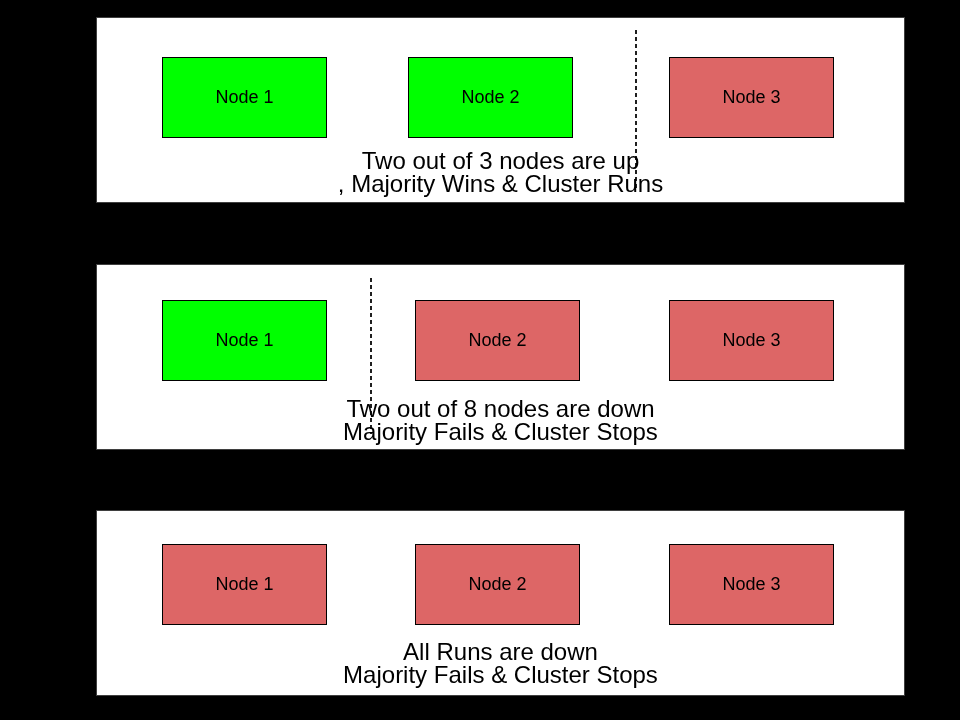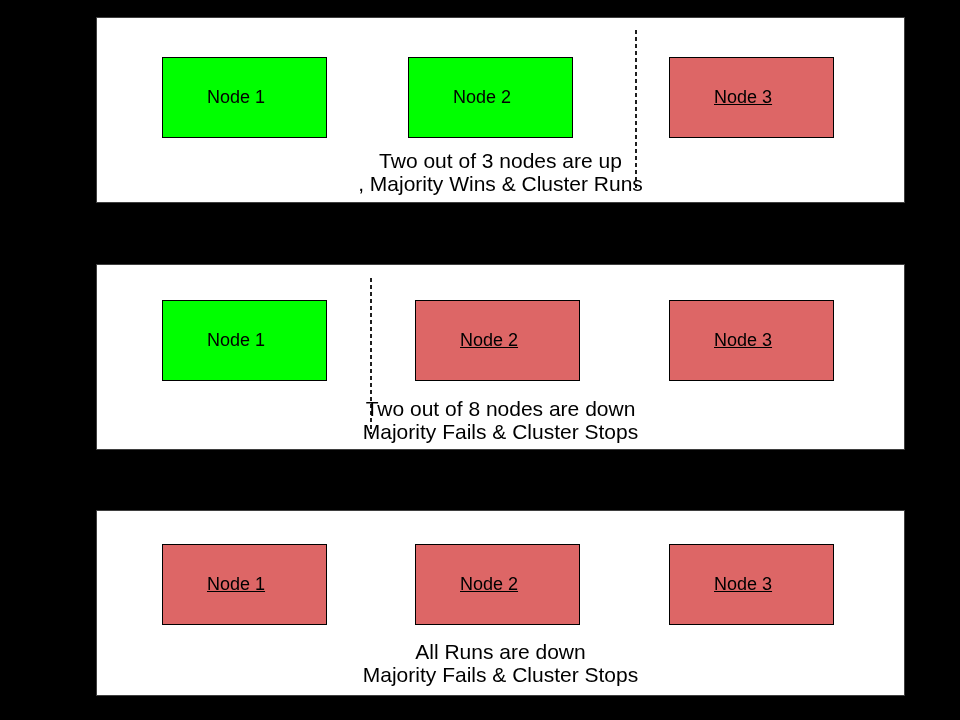--- a/index.html
+++ b/index.html
@@ -18,27 +18,26 @@
     border:1px solid #3f3f3f;
   }
   .panel.p1{top:17px}
   .panel.p2{top:264px}
   .panel.p3{top:510px}
 
   .node{
     position:absolute;
     width:165px;height:81px;
     border:1px solid #000000;
-    display:flex;align-items:center;
+    display:flex;align-items:center;justify-content:center;
     font-size:18px;color:#000000;
     box-sizing:border-box;
-    padding-left:44px;
   }
   .node[data-status="up"]{background:#00ff00;}
-  .node[data-status="down"]{background:#dd6666;text-decoration:underline;}
+  .node[data-status="down"]{background:#dd6666;}
 
   .p1 .n1{left:65px;top:39px}
   .p1 .n2{left:311px;top:39px}
   .p1 .n3{left:572px;top:39px}
 
   .p2 .n1{left:65px;top:35px}
   .p2 .n2{left:318px;top:35px}
   .p2 .n3{left:572px;top:35px}
 
   .p3 .n1{left:65px;top:33px}
@@ -49,21 +48,21 @@
     position:absolute;
     width:2px;
     background:repeating-linear-gradient(to bottom,#1f1f1f 0 4px,transparent 4px 7px);
   }
   .p1 .divider{left:538px;top:12px;height:159px}
   .p2 .divider{left:273px;top:13px;height:156px}
 
   .caption{
     position:absolute;left:0;right:0;
     text-align:center;
-    font-size:21px;line-height:23px;
+    font-size:24px;line-height:23px;
     color:#000000;
   }
   .p1 .caption{top:131px}
   .p2 .caption{top:132px}
   .p3 .caption{top:129px}
 </style>
 </head>
 <body>
 
 <section class="panel p1">

